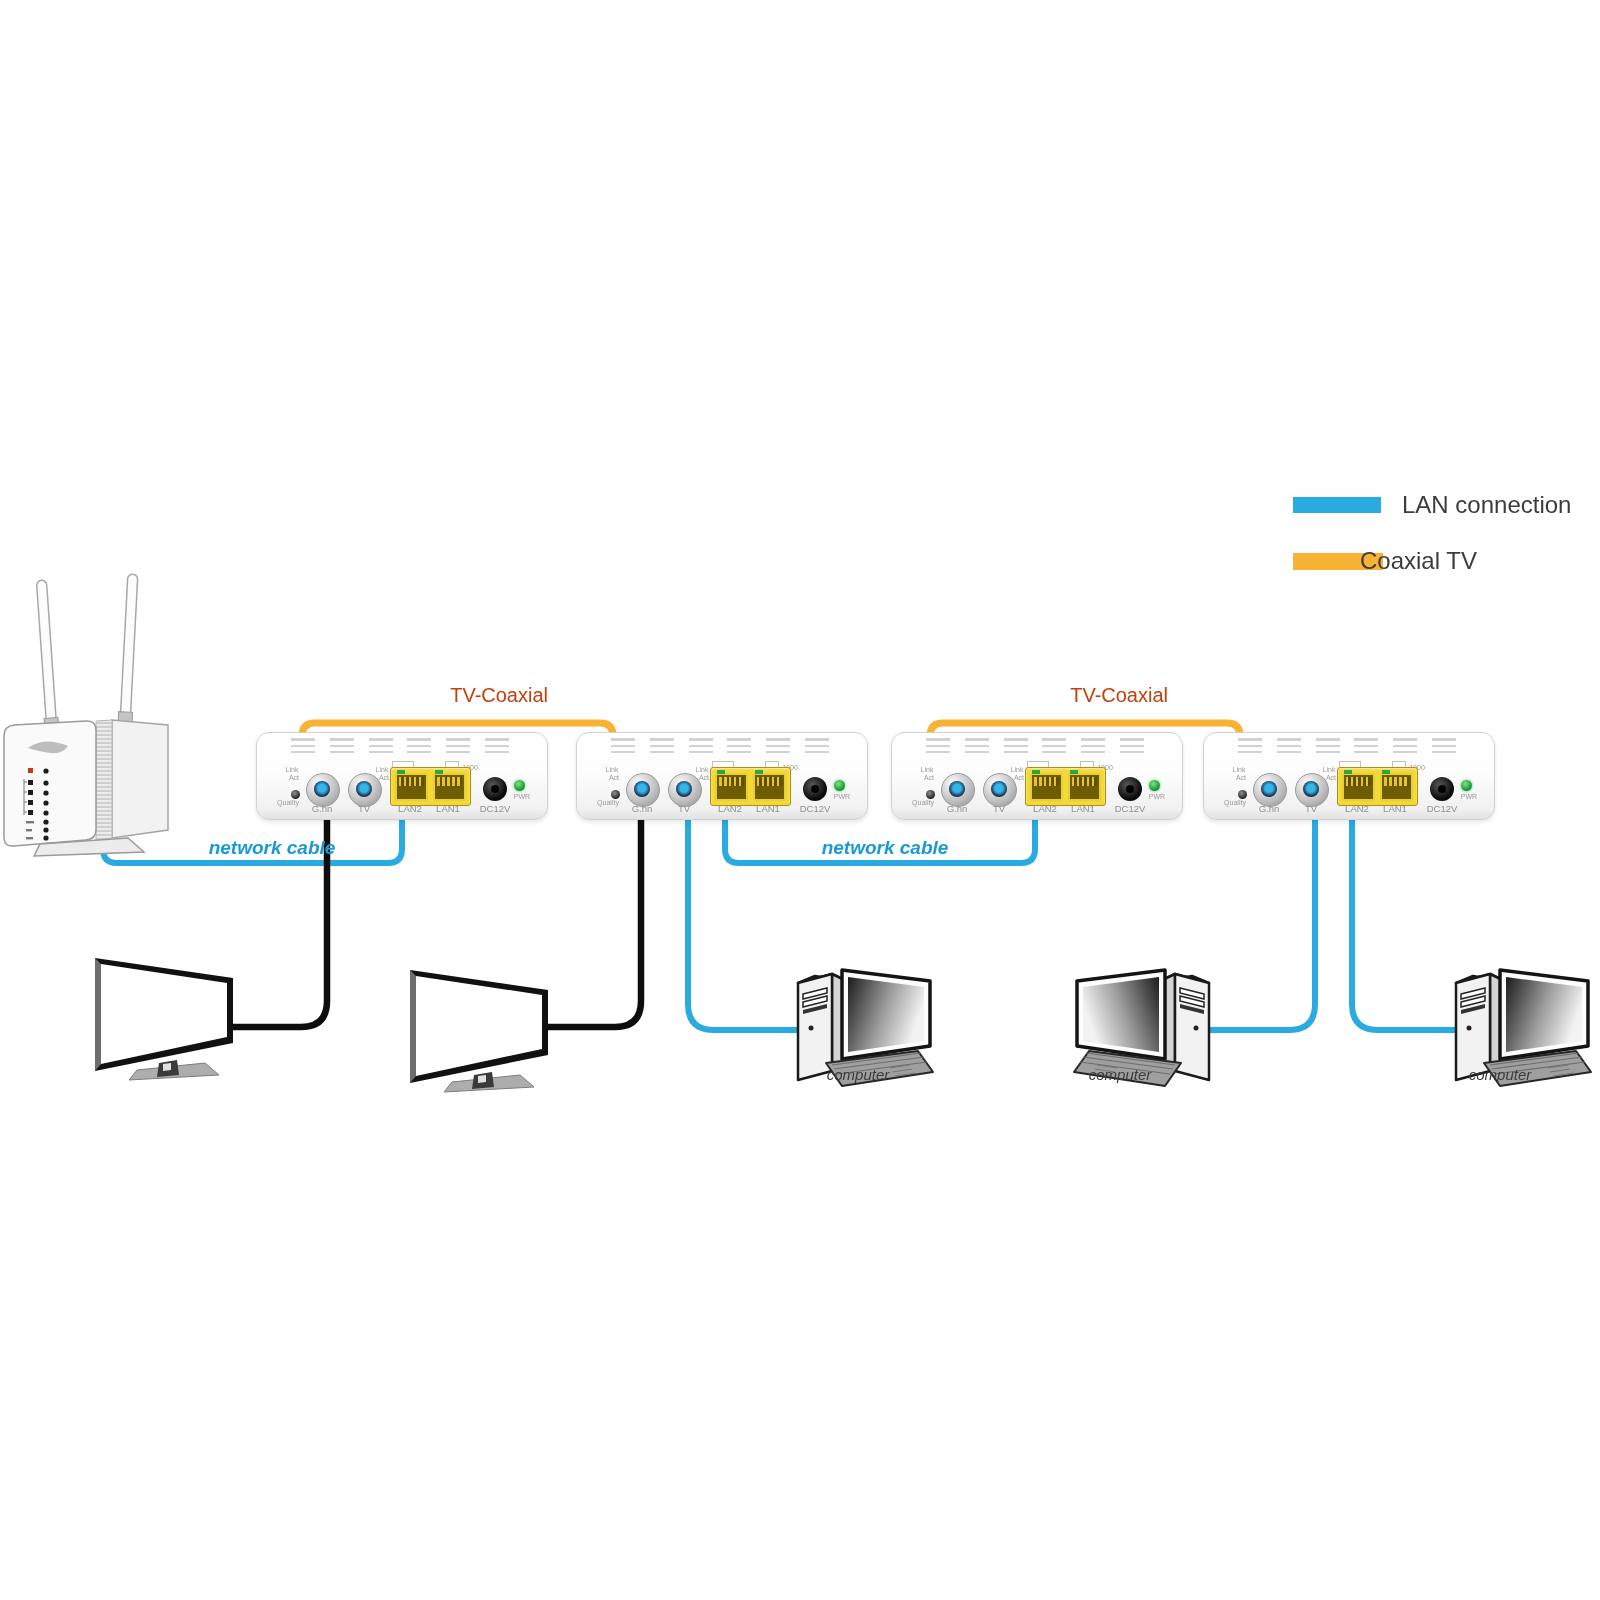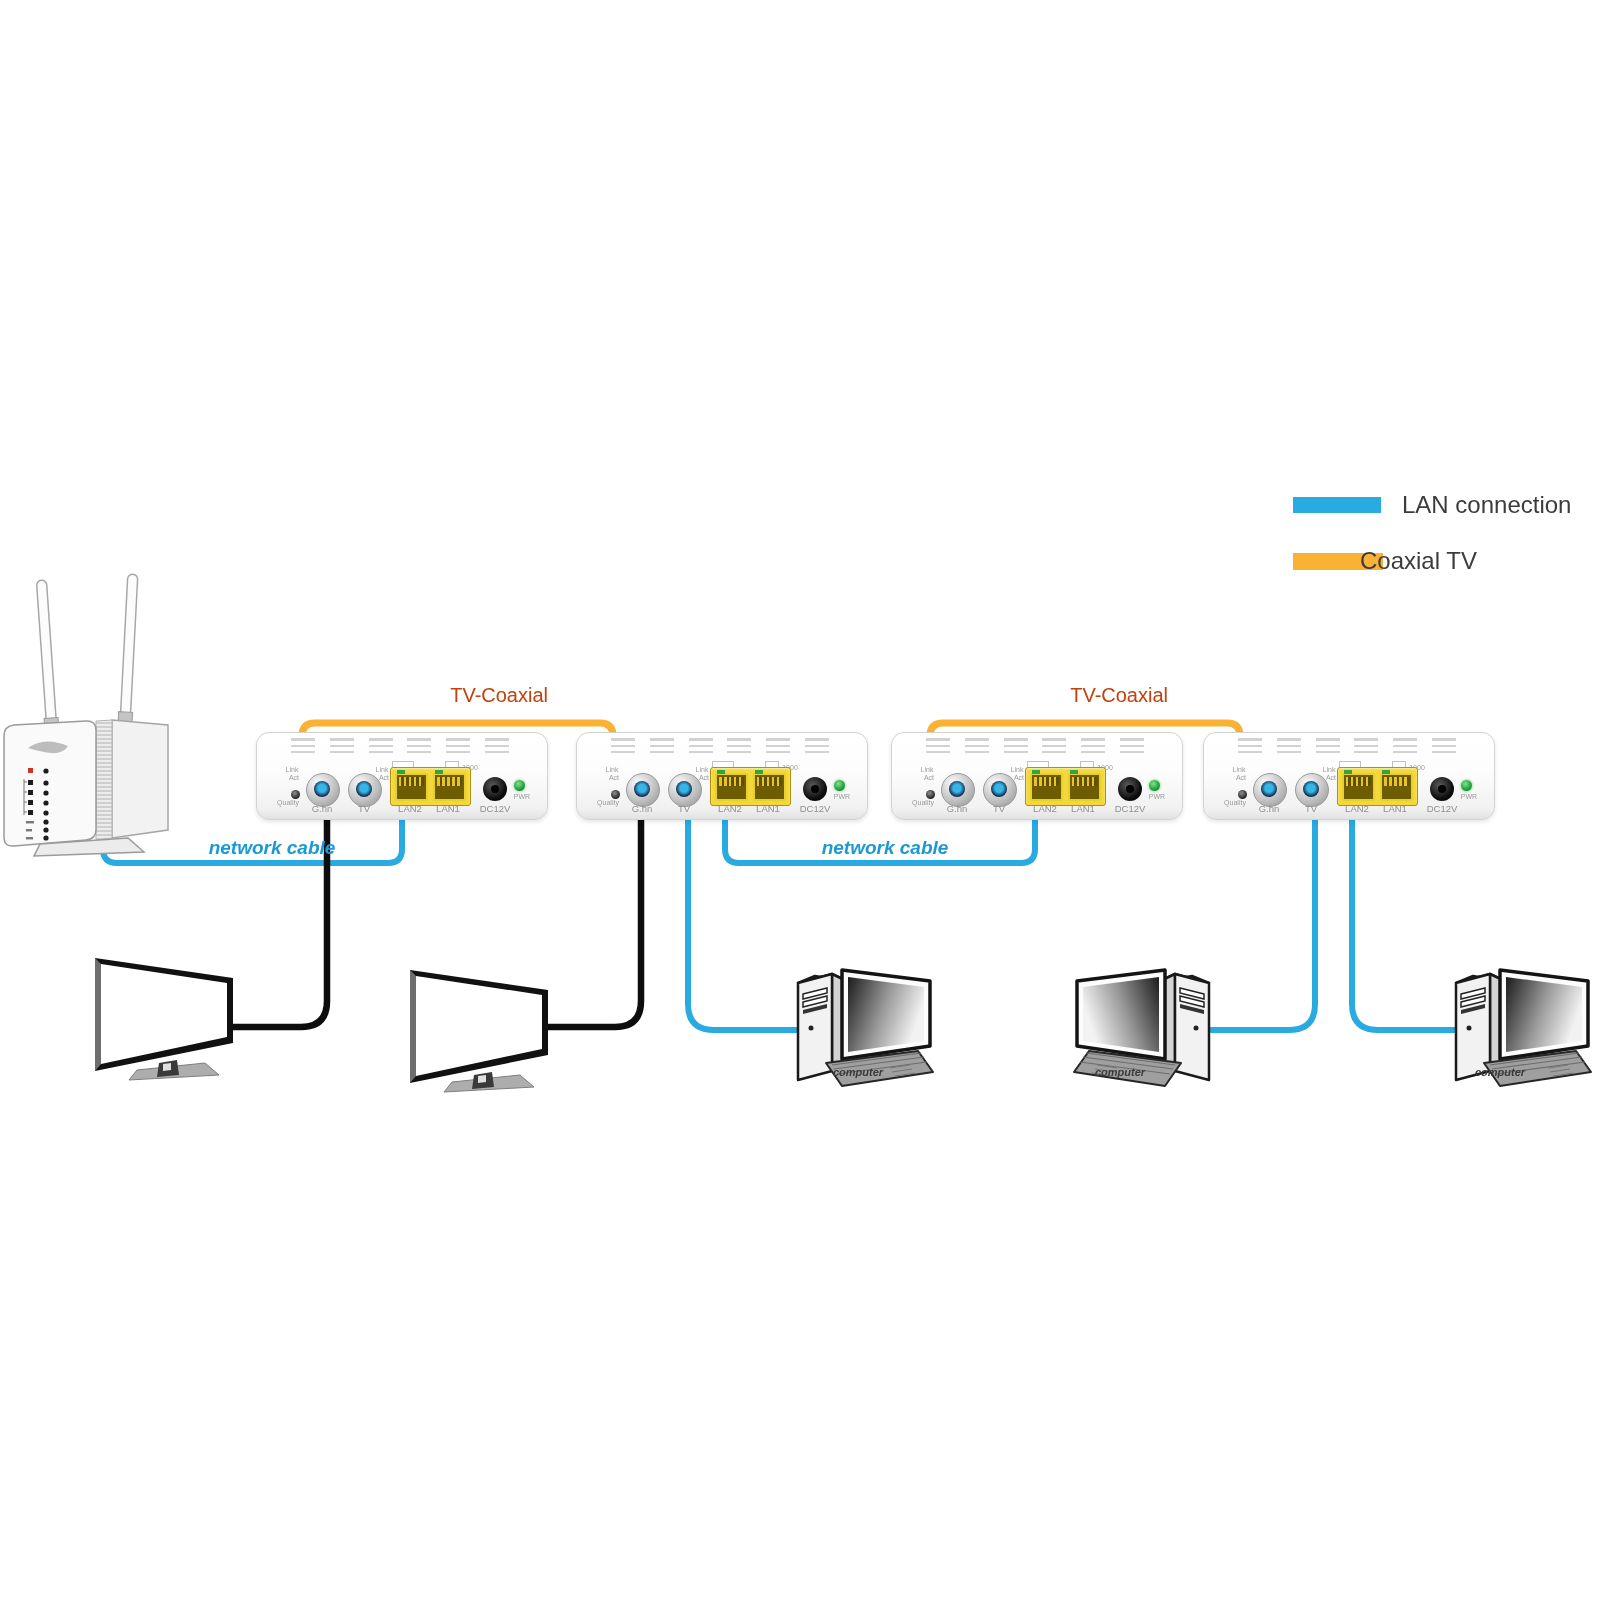--- a/index.html
+++ b/index.html
@@ -9,21 +9,21 @@
   .slot{position:absolute;z-index:2;}
   .dlabel{position:absolute;z-index:3;text-align:center;}
 
   
   .swatch{position:absolute;z-index:2;}
   .legend-label{position:absolute;z-index:2;font-size:24px;line-height:34px;color:#3c3c3c;}
 
   
   .coax-label{width:180px;font-size:20px;font-weight:normal;color:#c2410c;text-align:right;}
   .lan-label{width:180px;font-size:19px;font-weight:bold;font-style:italic;color:#1B99D5;}
-  .pc-label{width:140px;font-size:11px;font-weight:bold;font-style:italic;color:#3b3b3b;}
+  .pc-label{width:140px;font-size:15px;font-weight:normal;font-style:italic;color:#3b3b3b;}
 
   
   .adapter{position:absolute;left:13px;top:0;width:290px;height:86px;
     background:linear-gradient(180deg,#ffffff 0%,#fdfdfd 45%,#f1f1f1 88%,#e2e2e2 100%);
     border:1px solid #d2d2d2;border-radius:13px;box-shadow:0 2px 4px rgba(0,0,0,.10);margin-left:28px;}
   .vents{position:absolute;left:34px;right:38px;top:5px;display:flex;justify-content:space-between;}
   .vents i{display:block;width:24px;height:15px;
     background:repeating-linear-gradient(180deg,#d2d2d2 0 2.5px,transparent 2.5px 6.5px);}
   .t7{font-size:7px;color:#9b9b9b;text-align:center;position:absolute;line-height:8px;}
   .t9{font-size:9.5px;color:#8f8f8f;text-align:center;position:absolute;line-height:10px;}

